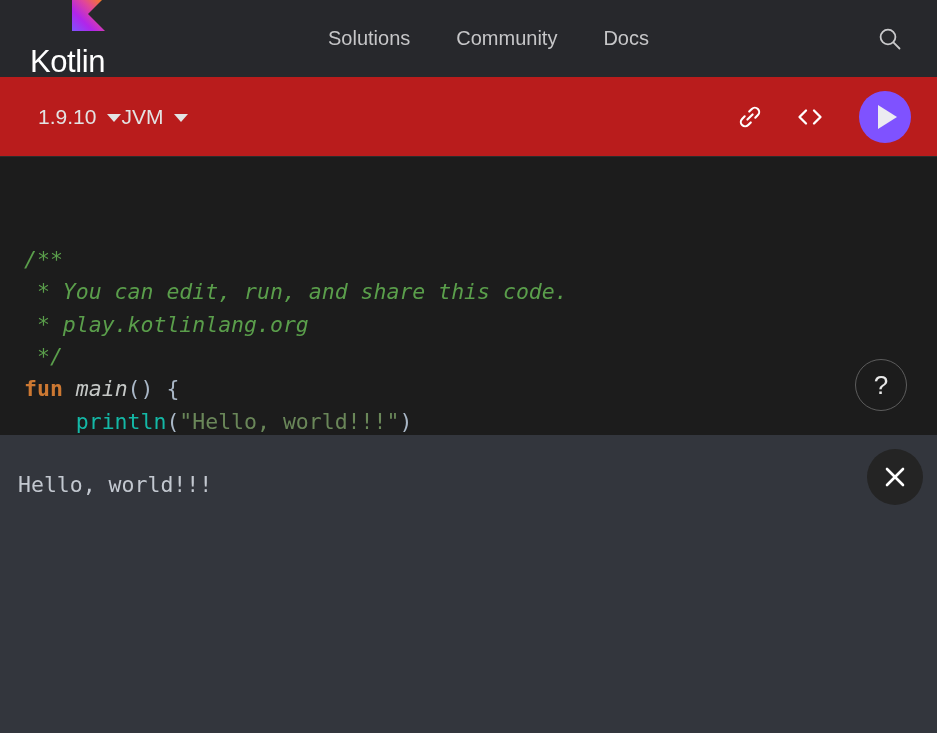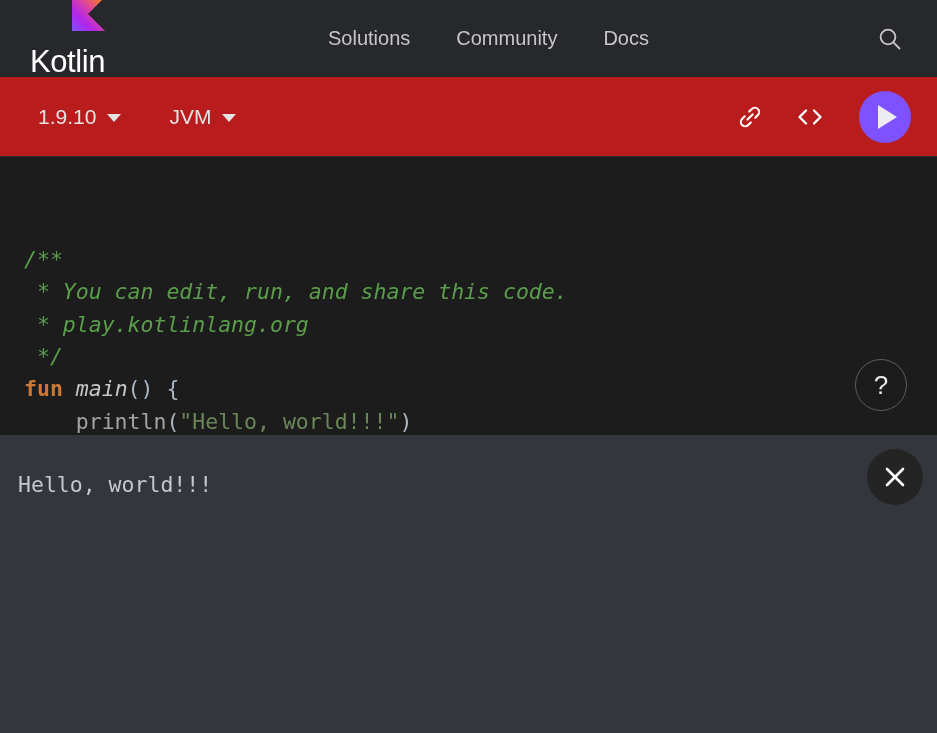--- a/index.html
+++ b/index.html
@@ -52,21 +52,21 @@
   
   .toolbar {
     height:80px; background:#b91c1c; display:flex; align-items:center;
     position:relative; border-bottom:1px solid #2c2c2c;
   }
   .selector {
     display:flex; align-items:center; gap:11px; cursor:pointer;
     color:#e3e3e3; font-size:21px;
   }
   #version-selector { margin-left:38px; }
-  #target-selector { margin-left:48px; }
+  #target-selector { }
   .caret {
     width:0; height:0; border-left:7px solid transparent;
     border-right:7px solid transparent; border-top:8px solid #e3e3e3;
     margin-top:3px;
   }
   .tool-actions {
     position:absolute; right:26px; display:flex; align-items:center; gap:26px;
   }
   .icon-btn {
     width:34px; height:34px; display:flex; align-items:center;
@@ -86,21 +86,21 @@
   
   .editor {
     height:278px; background:#1c1c1c; position:relative;
     padding:22px 0 0 24px;
     font-family:"DejaVu Sans Mono", monospace;
     font-size:21.5px; line-height:32.4px; white-space:pre;
   }
   .cm { color:#5a9e4b; font-style:italic; }
   .kw { color:#cc7832; font-weight:bold; }
   .fnname { color:#c5c8c6; font-style:italic; }
-  .plain { color:#a3a3a3; }
+  .plain { color:#14b8a6; }
   .str { color:#6a8759; }
   .punc { color:#a9b7c6; }
   .help-btn {
     position:absolute; right:30px; bottom:24px;
     width:52px; height:52px; border-radius:50%;
     border:1px solid #5c5c5c; background:transparent;
     color:#e8e8e8; font-size:26px;
     display:flex; align-items:center; justify-content:center;
     cursor:pointer; font-family:"Liberation Sans", sans-serif;
   }

